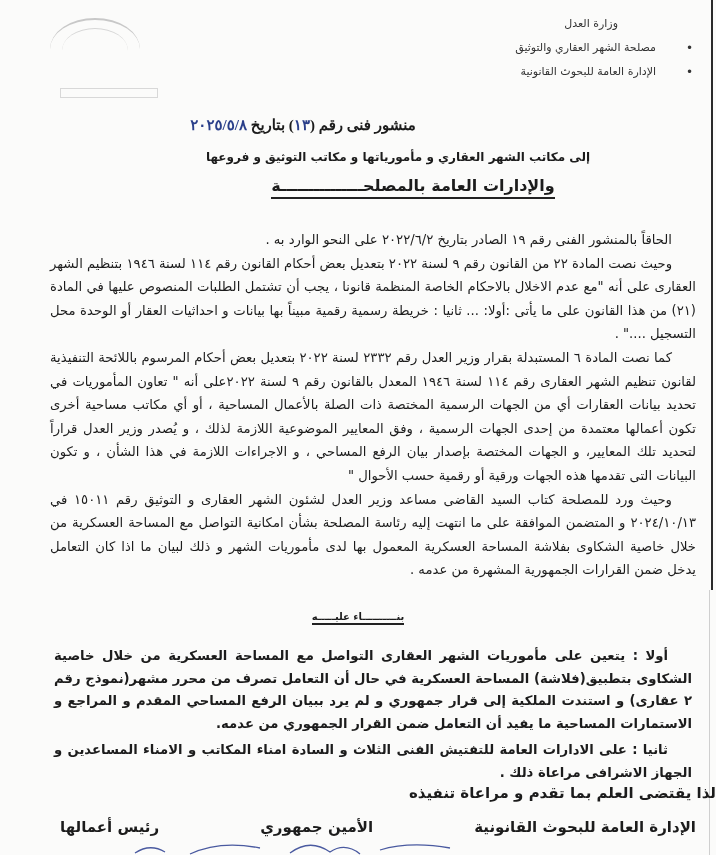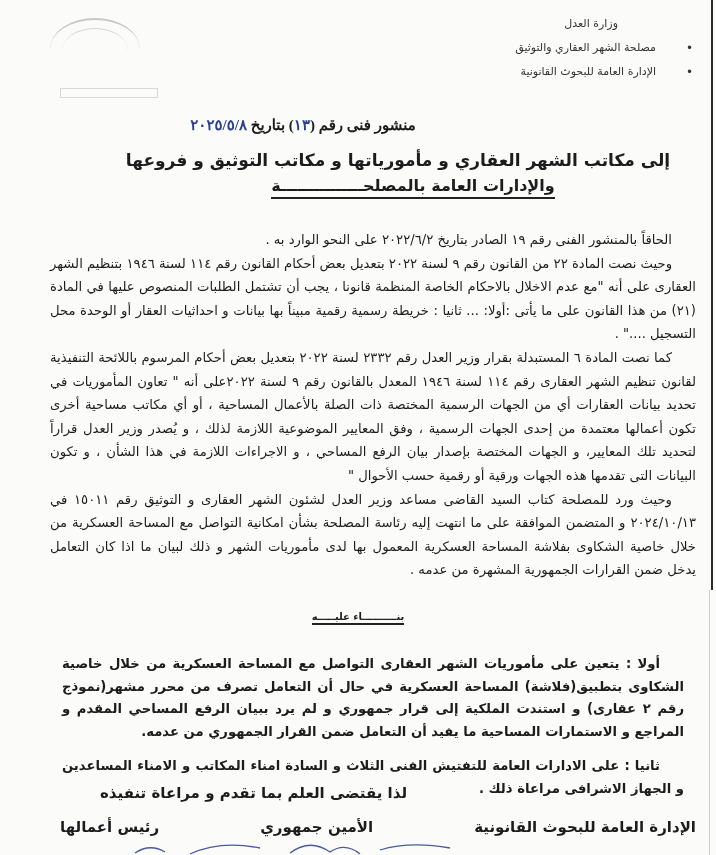--- a/index.html
+++ b/index.html
@@ -30,41 +30,41 @@
     position: absolute; left: 22px; top: 18px; width: 66px; height: 44px;
     border-top: 1px solid #d6d6d6; border-radius: 50% 50% 0 0;
   }
   .logo .box {
     position: absolute; left: 20px; top: 78px; width: 96px; height: 8px;
     border: 1px solid #d8d8d8;
   }
   .title-line { position: absolute; left: 0; right: 0; text-align: center; font-weight: bold; }
   .t1 { top: 116px; font-size: 15px; padding-right: 110px; font-family: Liberation Serif, serif; }
   .t1 .blue { color: #2a3f8a; }
-  .t2 { top: 150px; font-size: 17px; padding-left: 80px; }
+  .t2 { top: 150px; font-size: 12px; padding-left: 80px; }
   .t3 { top: 176px; font-size: 16px; padding-left: 110px; }
   .t3 span { border-bottom: 2px solid #222; padding-bottom: 2px; }
   .body-text {
     position: absolute; left: 50px; right: 20px; top: 228px;
     font-size: 13.2px; line-height: 23.6px; text-align: justify;
   }
   .body-text p { margin: 0; }
   .indent { text-indent: 24px; }
   .hdr-center {
     position: absolute; left: 0; right: 0; top: 611px; text-align: center;
     font-weight: bold; font-size: 10px;
   }
   .hdr-center span { border-bottom: 2px solid #222; padding-bottom: 1px; }
   .decision {
     position: absolute; left: 50px; right: 20px; top: 641px;
     font-size: 13.2px; line-height: 22.5px; font-weight: bold; text-align: justify;
   }
-  .decision p { margin: 12px; }
+  .decision p { margin: 4px; }
   .closing {
-    position: absolute; left: 0; right: 0; top: 784px; text-align: left;
+    position: absolute; left: 0; right: 0; top: 784px; text-align: right;
     font-weight: bold; font-size: 15px; padding-left: 100px;
   }
   .signatures {
     position: absolute; left: 60px; right: 20px; top: 818px;
     display: flex; flex-direction: row; justify-content: space-between;
     font-weight: bold; font-size: 15px;
   }
   .signatures span { display: block; }
   .sig-scribble { position: absolute; left: 130px; top: 838px; width: 360px; height: 17px; }
 </style>

